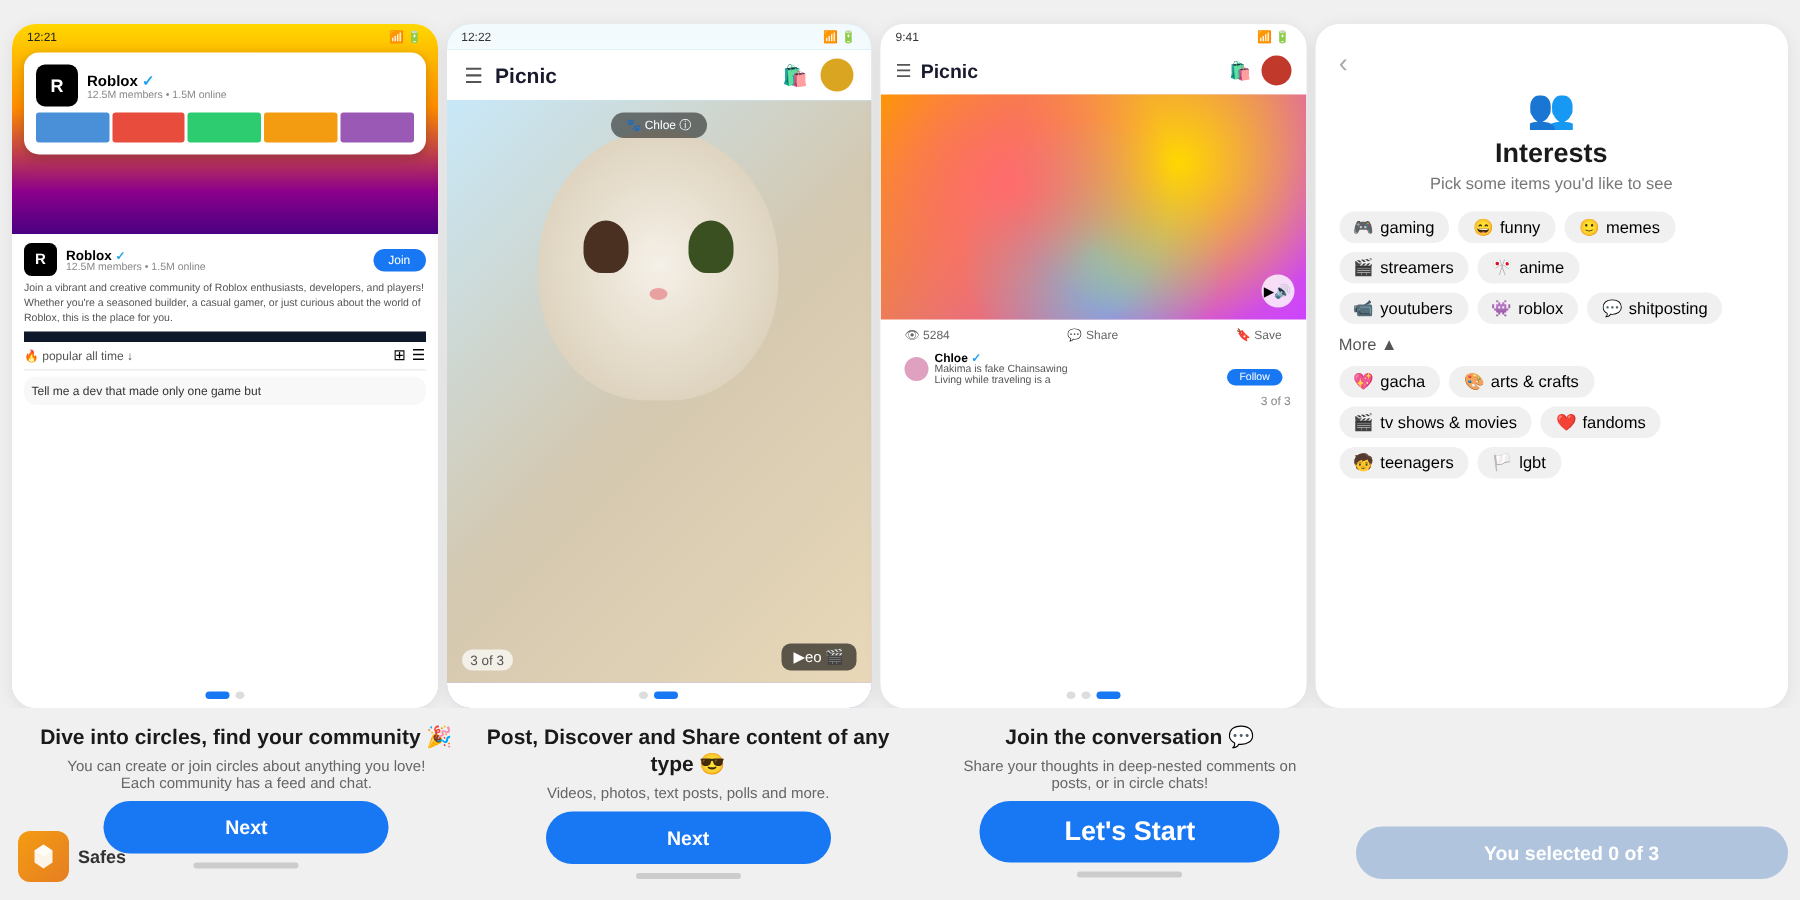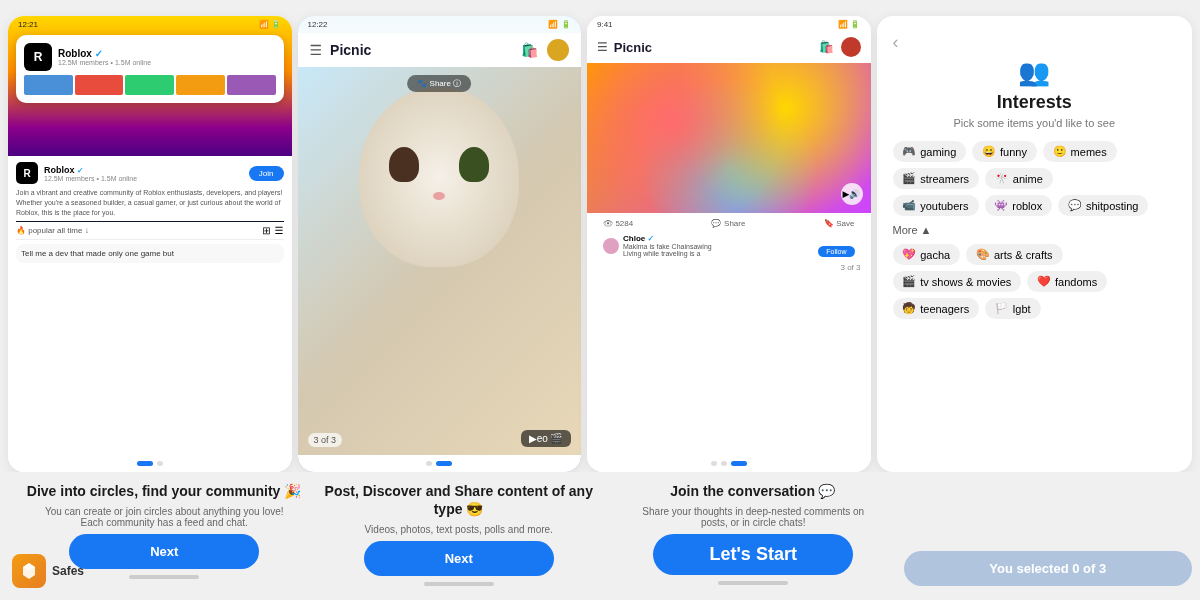--- a/index.html
+++ b/index.html
@@ -90,21 +90,21 @@
             <div style="display: flex; align-items: center; gap: 6px;">
               <div style="width: 22px; height: 22px; background: #000; border-radius: 5px; display: flex; align-items: center; justify-content: center; color: white; font-size: 10px; font-weight: bold;">R</div>
               <div>
                 <div style="font-size: 9px; font-weight: 700;">Roblox <span style="color:#1DA1F2; font-size:8px;">✓</span></div>
                 <div style="font-size: 7px; color: #888;">12.5M members • 1.5M online</div>
               </div>
             </div>
             <button class="join-btn" style="background:#1877f2; color:white; border:none; border-radius:10px; padding:3px 10px; font-size:8px; cursor:pointer;">Join</button>
           </div>
           <div style="font-size: 7px; color: #555; line-height: 1.4; margin-bottom: 4px;">Join a vibrant and creative community of Roblox enthusiasts, developers, and players! Whether you're a seasoned builder, a casual gamer, or just curious about the world of Roblox, this is the place for you.</div>
-          <div style="display: flex; justify-content: space-between; align-items: center; padding: 3px 0; border-top: 1px solid #0f172a; border-bottom: 1px solid #eee; margin-bottom: 4px;">
+          <div style="display: flex; justify-content: space-between; align-items: center; padding: 3px 0; border-top: 7px solid #0f172a; border-bottom: 1px solid #eee; margin-bottom: 4px;">
             <span style="font-size:8px; color:#555;">🔥 popular all time ↓</span>
             <div style="display:flex; gap:4px;">
               <span style="font-size:10px;">⊞</span>
               <span style="font-size:10px;">☰</span>
             </div>
           </div>
           <div style="background:#f8f8f8; border-radius:8px; padding:5px;">
             <div style="font-size:8px; color:#333;">Tell me a dev that made only one game but</div>
           </div>
         </div>
@@ -130,21 +130,21 @@
               <span style="font-weight:800; font-size:14px; color:#1a1a2e;">Picnic</span>
             </div>
             <div style="display:flex; gap:8px; align-items:center;">
               <span style="font-size:14px;">🛍️</span>
               <div style="width:22px; height:22px; border-radius:50%; background:#daa520;"></div>
             </div>
           </div>
 
           <div style="flex:1; position:relative; background: linear-gradient(135deg, #c8e8f8 0%, #d4c8b0 50%, #e8d8b8 100%); overflow:hidden;">
 
-            <div style="position:absolute; top:8px; left:50%; transform:translateX(-50%); background:rgba(0,0,0,0.5); color:white; border-radius:12px; padding:3px 10px; font-size:8px; white-space:nowrap; z-index:2;">🐾 Share ⓘ</div>
+            <div style="position:absolute; top:8px; left:50%; transform:translateX(-50%); background:rgba(0,0,0,0.5); color:white; border-radius:12px; padding:3px 10px; font-size:8px; white-space:nowrap; z-index:2;">🐾 Chloe ⓘ</div>
 
             <div style="position:absolute; top:20px; left:50%; transform:translateX(-50%); width:160px; height:180px; background:radial-gradient(ellipse at center, #f5f0e8 0%, #e8e0d0 40%, #d4c8b0 100%); border-radius:50% 50% 45% 45%;">
 
               <div style="position:absolute; top:60px; left:30px; width:30px; height:35px; background:#4a3020; border-radius:50% 50% 40% 40%;"></div>
               <div style="position:absolute; top:60px; right:30px; width:30px; height:35px; background:#3a5020; border-radius:50% 50% 40% 40%;"></div>
 
               <div style="position:absolute; top:105px; left:50%; transform:translateX(-50%); width:12px; height:8px; background:#e8a0a0; border-radius:50%;"></div>
             </div>
 
             <div style="position:absolute; bottom:8px; left:10px; font-size:9px; color:#555; background:rgba(255,255,255,0.7); border-radius:8px; padding:2px 6px;">3 of 3</div>

